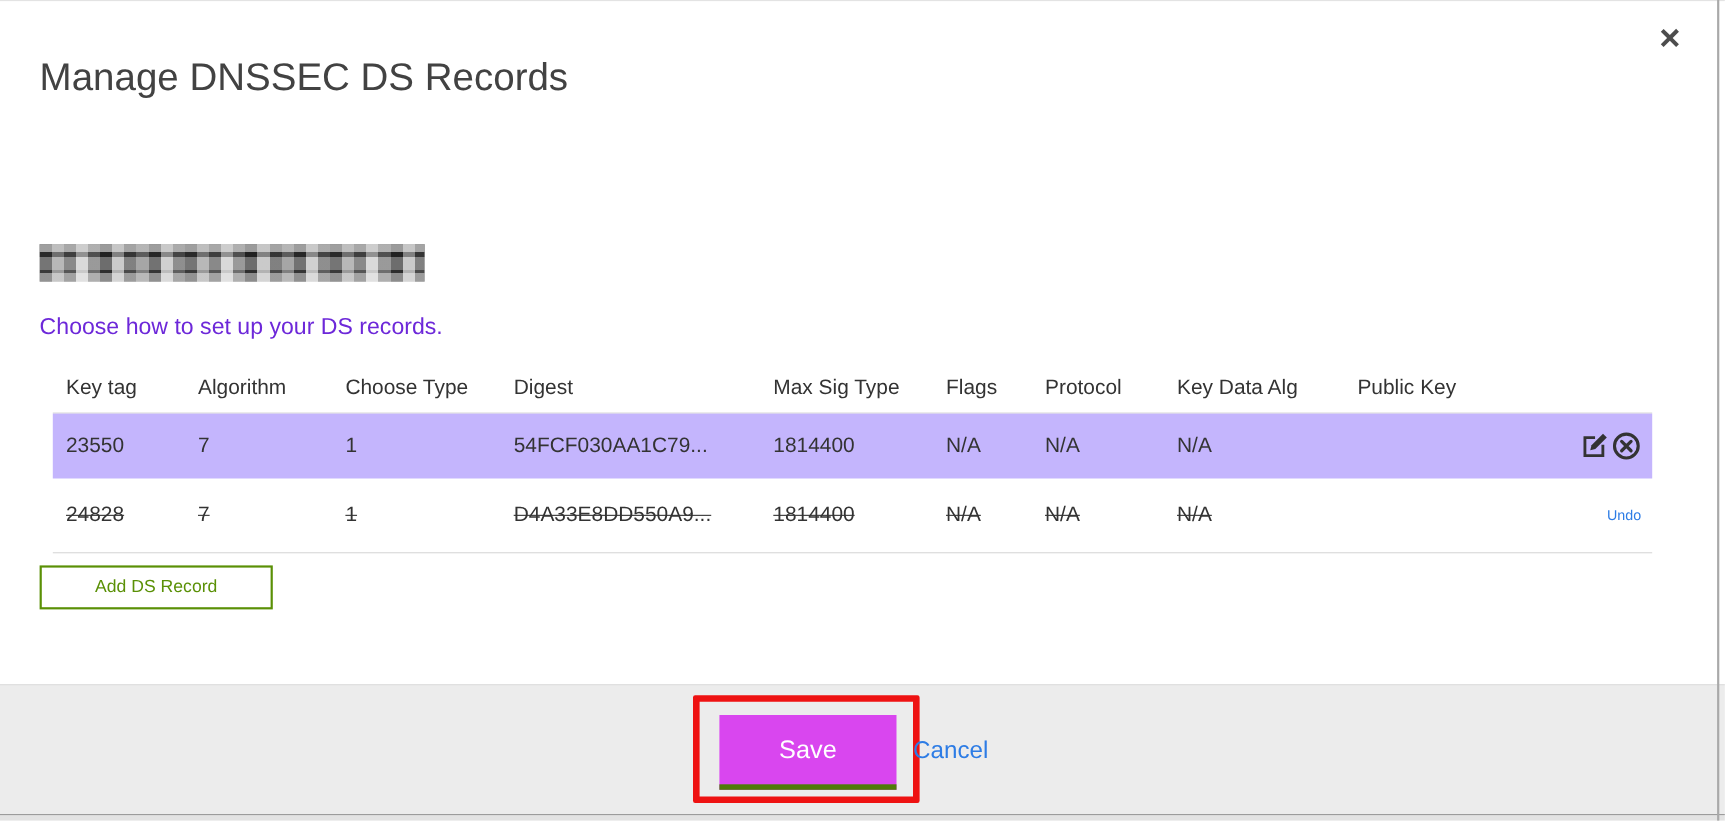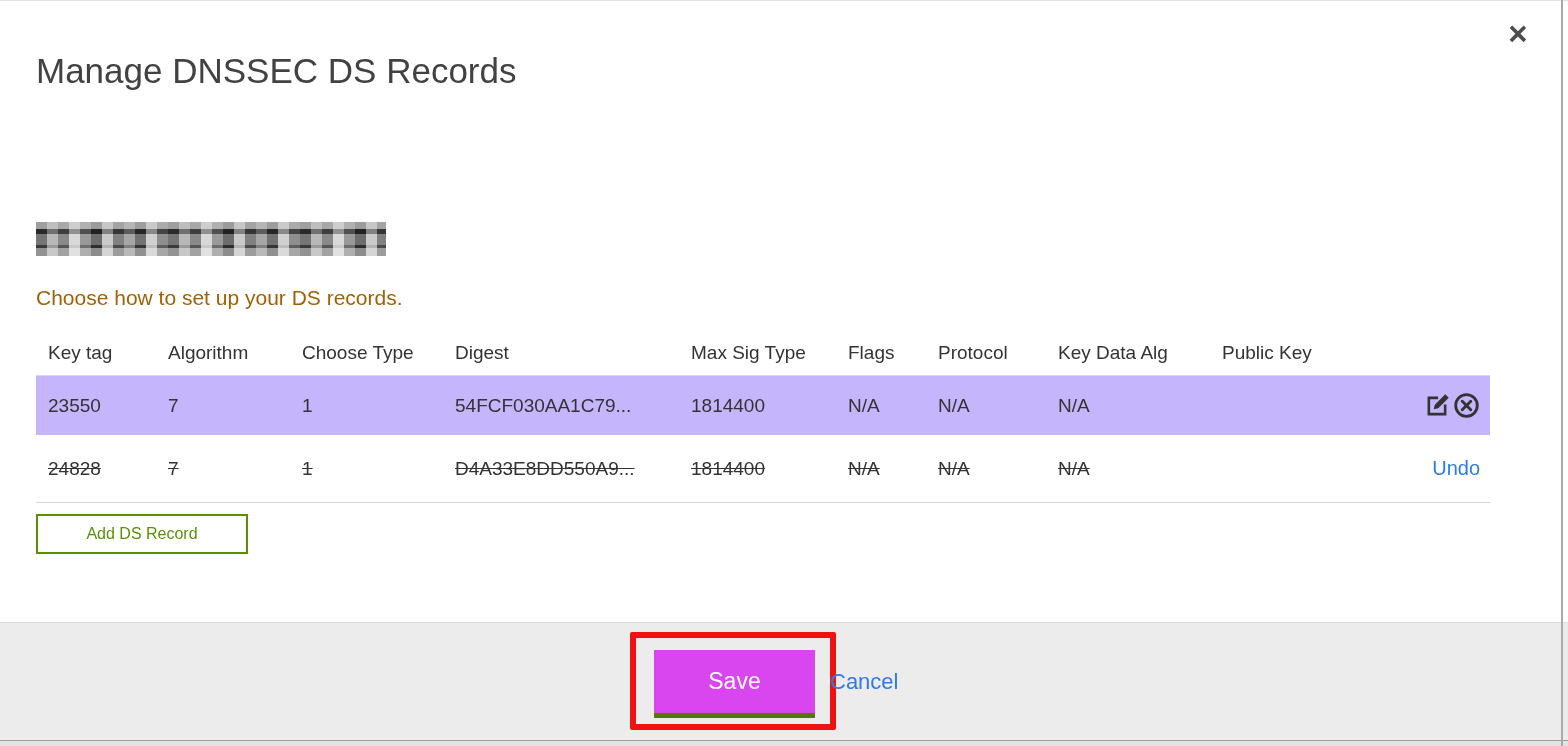--- a/index.html
+++ b/index.html
@@ -25,40 +25,40 @@
   .redacted{
     position:absolute;left:36px;top:222px;width:350px;height:34px;
     background-image:
       linear-gradient(180deg, rgba(255,255,255,.55) 0 7px, rgba(255,255,255,0) 7px 26px, rgba(255,255,255,.45) 26px 34px),
       repeating-linear-gradient(0deg, rgba(255,255,255,0) 0 11px, rgba(255,255,255,.30) 11px 22px, rgba(0,0,0,.28) 22px 34px),
       repeating-linear-gradient(90deg,#3a3a3a 0 11px,#9a9a9a 11px 22px,#565656 22px 33px,#c9c9c9 33px 44px,#6e6e6e 44px 55px,#2e2e2e 55px 66px,#b3b3b3 66px 77px,#4a4a4a 77px 88px,#808080 88px 99px,#353535 99px 110px,#bcbcbc 110px 121px,#5e5e5e 121px 132px);
   }
 
   .subtitle{
     position:absolute;left:36px;top:286px;
-    font-size:21px;color:#a16207;
+    font-size:21px;color:#6d28d9;
   }
 
-  .tbl{position:absolute;left:36px;top:330px;width:1454px;font-size:19px;color:#333;}
+  .tbl{position:absolute;left:48px;top:330px;width:1454px;font-size:19px;color:#333;}
   .tr{display:flex;align-items:center;}
   .tr-head{height:45px;border-bottom:1px solid #d8d8d8;}
   .tr-r1{height:59px;background:#c4b5fd;}
   .tr-r2{height:67px;border-bottom:1px solid #d8d8d8;}
   .td,.th{flex:none;box-sizing:border-box;padding-left:12px;white-space:nowrap;overflow:hidden;}
   .c1{width:120px;} .c2{width:134px;} .c3{width:153px;} .c4{width:236px;}
   .c5{width:157px;} .c6{width:90px;} .c7{width:120px;} .c8{width:164px;}
   .c9{width:198px;} .c10{width:82px;display:flex;justify-content:flex-end;align-items:center;padding-right:10px;gap:2px;}
   .strike .td{text-decoration:line-through;}
   .strike .c10{text-decoration:none;}
 
   .icon-btn{width:27px;height:27px;display:inline-flex;align-items:center;justify-content:center;cursor:pointer;}
   .icon-btn svg{display:block;}
 
   .link{color:#2d7ce5;cursor:pointer;text-decoration:none;}
-  .undo-link{font-size:20px;}
+  .undo-link{font-size:13px;}
 
   .add-btn{
     position:absolute;left:36px;top:514px;width:212px;height:40px;
     box-sizing:border-box;background:#ffffff;border:2px solid #5a9006;
     color:#5a9006;font-size:16px;display:flex;align-items:center;justify-content:center;
     cursor:pointer;
   }
 
   .footer{
     position:absolute;left:0;top:622px;width:1568px;height:118px;

